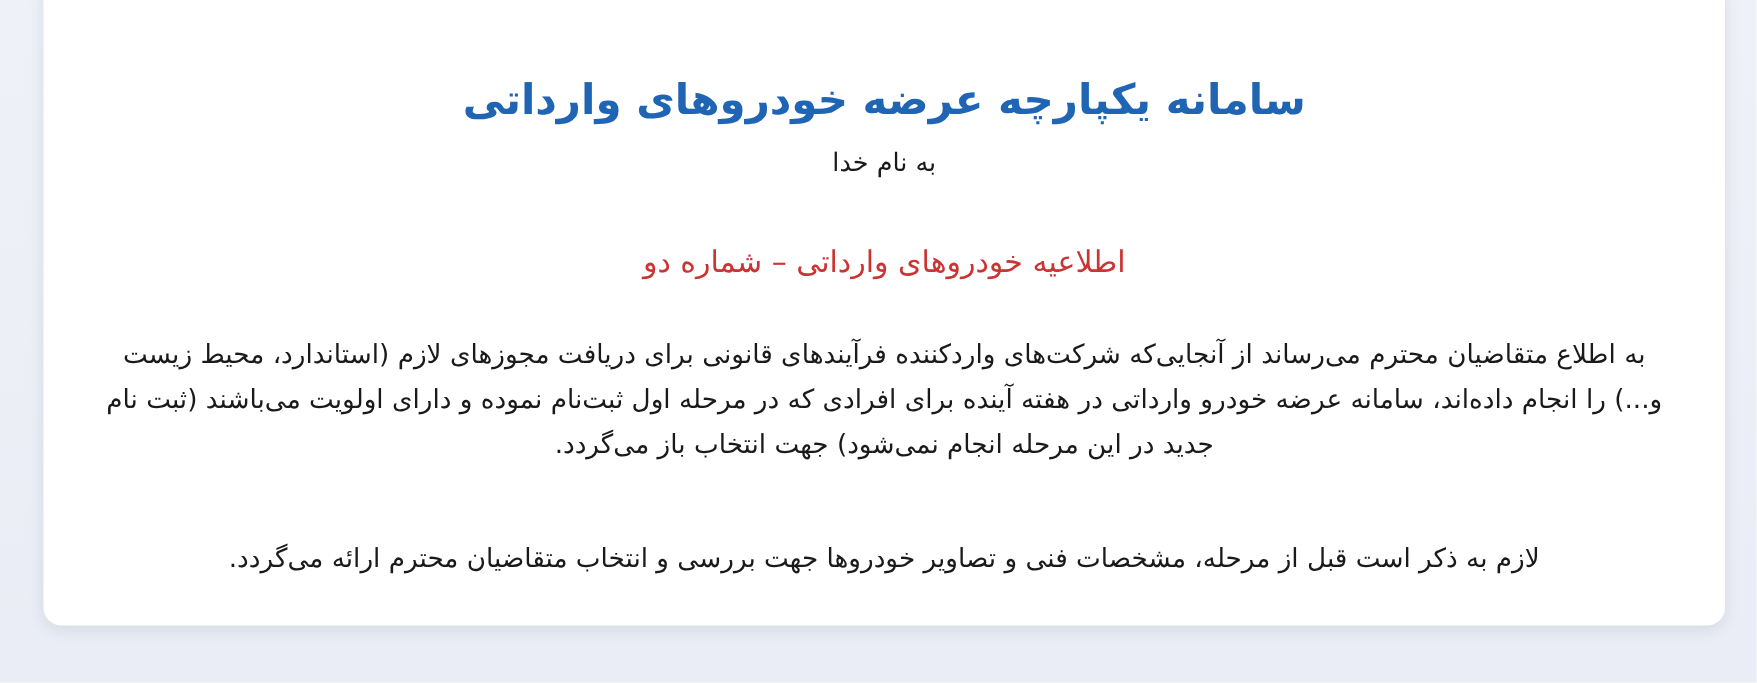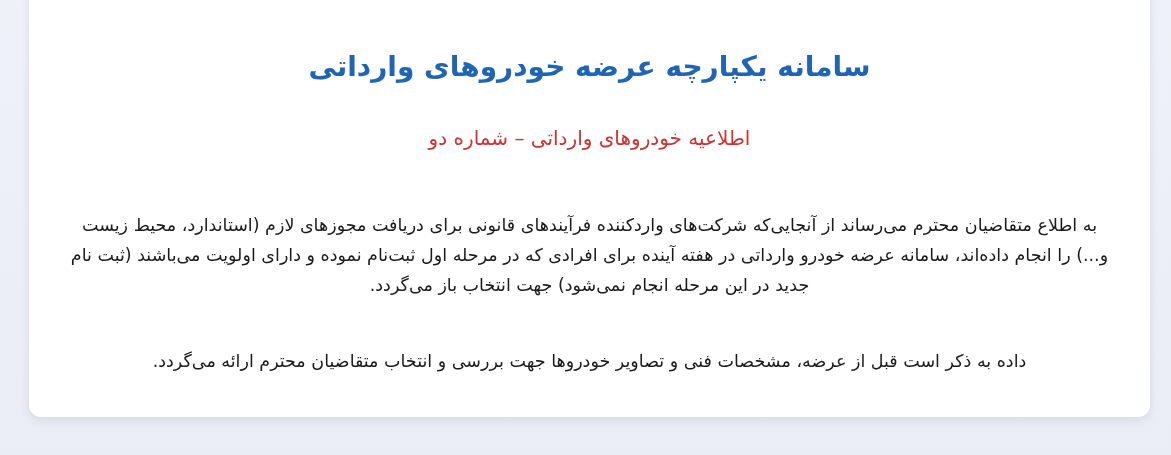--- a/index.html
+++ b/index.html
@@ -45,37 +45,38 @@
     color:var(--body-text);
     letter-spacing:1px;
   }
   .notice{
     margin-top:43px;
     font-size:20px;
     font-weight:normal;
     color:var(--notice-red);
   }
   .body-par{
-    margin:60px auto 0 auto;
+    margin:36px auto 0 auto;
     max-width:1048px;
     font-size:17.5px;
     line-height:30px;
     color:var(--body-text);
   }
   .footnote-par{
     margin:46px auto 0 auto;
     max-width:1048px;
     font-size:17.5px;
     line-height:30px;
     color:var(--body-text);
   }
 </style>
 </head>
 <body>
 
 <div class="page">
   <div class="card">
     <h1 class="title">سامانه یکپارچه عرضه خودروهای وارداتی</h1>
+    <div class="bism">به نام خدا</div>
     <h2 class="notice">اطلاعیه خودروهای وارداتی – شماره دو</h2>
     <p class="body-par">به اطلاع متقاضیان محترم می‌رساند از آنجایی‌که شرکت‌های واردکننده فرآیندهای قانونی برای دریافت مجوزهای لازم (استاندارد، محیط زیست و...) را انجام داده‌اند، سامانه عرضه خودرو وارداتی در هفته آینده برای افرادی که در مرحله اول ثبت‌نام نموده و دارای اولویت می‌باشند (ثبت نام جدید در این مرحله انجام نمی‌شود) جهت انتخاب باز می‌گردد.</p>
-    <p class="footnote-par">داده به ذکر است قبل از عرضه، مشخصات فنی و تصاویر خودروها جهت بررسی و انتخاب متقاضیان محترم ارائه می‌گردد.</p>
+    <p class="footnote-par">لازم به ذکر است قبل از مرحله، مشخصات فنی و تصاویر خودروها جهت بررسی و انتخاب متقاضیان محترم ارائه می‌گردد.</p>
   </div>
 </div>
 
 </body></html>

